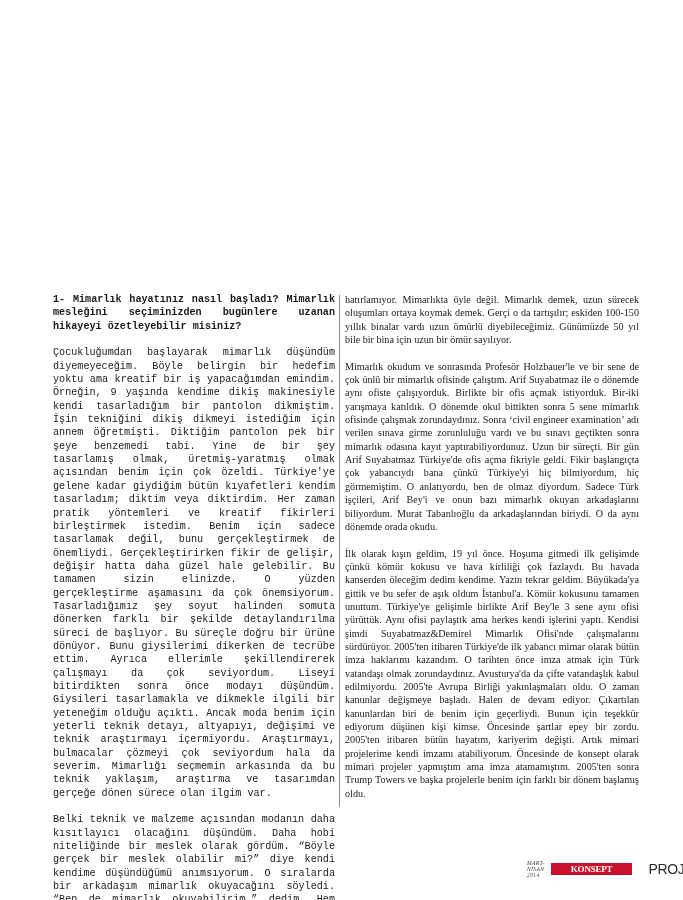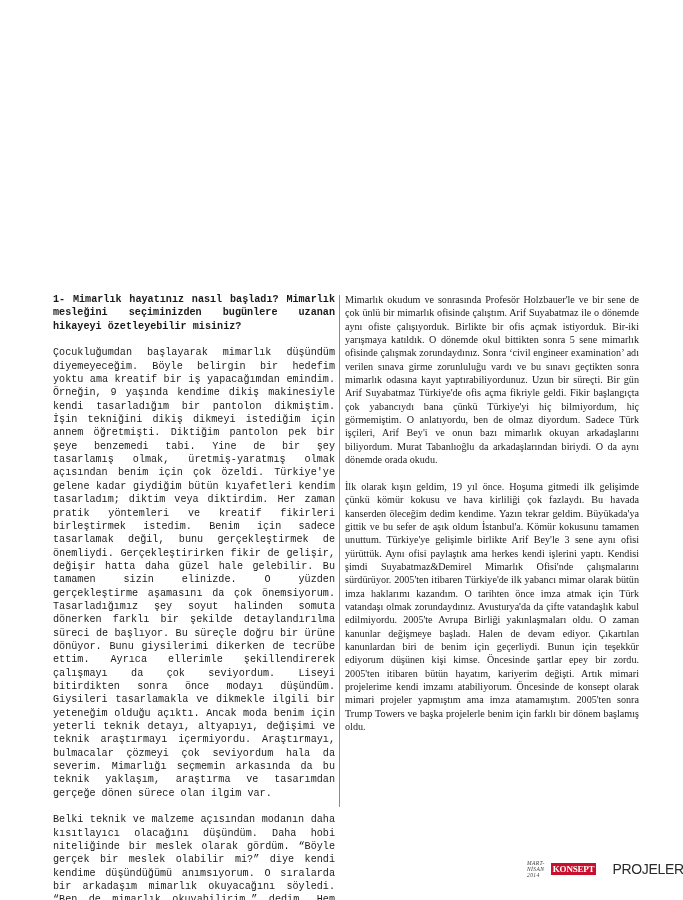--- a/index.html
+++ b/index.html
@@ -68,21 +68,21 @@
       display: flex;
       align-items: center;
       height: 12px;
     }
     .brand-konsept {
       background: #c8102e;
       color: #ffffff;
       font-family: "Liberation Serif", serif;
       font-size: 9px;
       font-weight: bold;
-      padding: 0 2px;
+      padding: 0 20px;
       line-height: 12px;
       letter-spacing: -0.2px;
     }
     .brand-projeler {
       color: #2a2a2a;
       font-family: "Liberation Sans", sans-serif;
       font-size: 14px;
       line-height: 12px;
       padding-left: 16px;
       letter-spacing: -0.3px;
@@ -98,20 +98,21 @@
 <body>
 
 <div class="columns">
   <div class="col col-left">
     <p class="question">1- Mimarlık hayatınız nasıl başladı? Mimarlık mesleğini seçiminizden bugünlere uzanan hikayeyi özetleyebilir misiniz?</p>
     <p class="para">Çocukluğumdan başlayarak mimarlık düşündüm diyemeyeceğim. Böyle belirgin bir hedefim yoktu ama kreatif bir iş yapacağımdan emindim. Örneğin, 9 yaşında kendime dikiş makinesiyle kendi tasarladığım bir pantolon dikmiştim. İşin tekniğini dikiş dikmeyi istediğim için annem öğretmişti. Diktiğim pantolon pek bir şeye benzemedi tabi. Yine de bir şey tasarlamış olmak, üretmiş-yaratmış olmak açısından benim için çok özeldi. Türkiye'ye gelene kadar giydiğim bütün kıyafetleri kendim tasarladım; diktim veya diktirdim. Her zaman pratik yöntemleri ve kreatif fikirleri birleştirmek istedim. Benim için sadece tasarlamak değil, bunu gerçekleştirmek de önemliydi. Gerçekleştirirken fikir de gelişir, değişir hatta daha güzel hale gelebilir. Bu tamamen sizin elinizde. O yüzden gerçekleştirme aşamasını da çok önemsiyorum. Tasarladığımız şey soyut halinden somuta dönerken farklı bir şekilde detaylandırılma süreci de başlıyor. Bu süreçle doğru bir ürüne dönüyor. Bunu giysilerimi dikerken de tecrübe ettim. Ayrıca ellerimle şekillendirerek çalışmayı da çok seviyordum. Liseyi bitirdikten sonra önce modayı düşündüm. Giysileri tasarlamakla ve dikmekle ilgili bir yeteneğim olduğu açıktı. Ancak moda benim için yeterli teknik detayı, altyapıyı, değişimi ve teknik araştırmayı içermiyordu.  Araştırmayı, bulmacalar çözmeyi çok seviyordum hala da severim. Mimarlığı seçmemin arkasında da bu teknik yaklaşım, araştırma ve tasarımdan gerçeğe dönen sürece olan ilgim var.</p>
     <p class="para">Belki teknik ve malzeme açısından modanın daha kısıtlayıcı olacağını düşündüm. Daha hobi niteliğinde bir meslek olarak gördüm. “Böyle gerçek bir meslek olabilir mi?” diye kendi kendime düşündüğümü anımsıyorum. O sıralarda bir arkadaşım mimarlık okuyacağını söyledi. “Ben de mimarlık okuyabilirim.” dedim. Hem kreatif, hem nasıl büyüdüğünü görüp müdahale etme şansı vardı. El becerilerimi kullanıp, maket yaparak tasarlayabilirdim.  Hoşuma gitti mimar olma fikri ve okudum. Gerçekten de beklentilerime cevap verdi. Kreatif, teknik hem de somut yönleri vardı. Tasarımlar yapabilirdim ve üstelik geçici de değildi. Geçici bir şey yapmak istemediğim için modadan uzak durdum demek de yanlış olmaz. Düşünün, bir koleksiyon yapıyorsunuz, o kadar emek veriyorsunuz  ve iki sene sonra hiç kimse</p>
   </div>
   <div class="divider"></div>
   <div class="col col-right">
+    <p class="para">hatırlamıyor. Mimarlıkta öyle değil. Mimarlık demek, uzun sürecek oluşumları ortaya koymak demek. Gerçi o da tartışılır; eskiden 100-150 yıllık binalar vardı uzun ömürlü diyebileceğimiz. Günümüzde 50 yıl bile bir bina için uzun bir ömür sayılıyor.</p>
     <p class="para">Mimarlık okudum ve sonrasında Profesör Holzbauer'le ve bir sene de çok ünlü bir mimarlık ofisinde çalıştım. Arif Suyabatmaz ile o dönemde aynı ofiste çalışıyorduk. Birlikte bir ofis açmak istiyorduk. Bir-iki yarışmaya katıldık. O dönemde okul bittikten sonra 5 sene mimarlık ofisinde çalışmak zorundaydınız. Sonra ‘civil engineer examination’ adı verilen sınava girme zorunluluğu vardı ve bu sınavı geçtikten sonra mimarlık odasına kayıt yaptırabiliyordunuz. Uzun bir süreçti. Bir gün Arif Suyabatmaz Türkiye'de ofis açma fikriyle geldi. Fikir başlangıçta çok yabancıydı bana çünkü Türkiye'yi hiç bilmiyordum, hiç görmemiştim. O anlatıyordu, ben de olmaz diyordum. Sadece Türk işçileri, Arif Bey'i ve onun bazı mimarlık okuyan arkadaşlarını biliyordum. Murat Tabanlıoğlu da arkadaşlarından biriydi. O da aynı dönemde orada okudu.</p>
     <p class="para">İlk olarak kışın geldim, 19 yıl önce. Hoşuma gitmedi ilk gelişimde çünkü kömür kokusu ve hava kirliliği çok fazlaydı. Bu havada kanserden öleceğim dedim kendime. Yazın tekrar geldim. Büyükada'ya gittik ve bu sefer de aşık oldum İstanbul'a. Kömür kokusunu tamamen unuttum. Türkiye'ye gelişimle birlikte Arif Bey'le 3 sene aynı ofisi yürüttük. Aynı ofisi paylaştık ama herkes kendi işlerini yaptı. Kendisi şimdi Suyabatmaz&amp;Demirel Mimarlık Ofisi'nde çalışmalarını sürdürüyor. 2005'ten itibaren Türkiye'de ilk yabancı mimar olarak bütün imza haklarımı kazandım. O tarihten önce imza atmak için Türk vatandaşı olmak zorundaydınız. Avusturya'da da çifte vatandaşlık kabul edilmiyordu. 2005'te Avrupa Birliği yakınlaşmaları oldu. O zaman kanunlar değişmeye başladı. Halen de devam ediyor. Çıkartılan kanunlardan biri de benim için geçerliydi. Bunun için teşekkür ediyorum düşünen kişi kimse. Öncesinde şartlar epey bir zordu. 2005'ten itibaren bütün hayatım, kariyerim değişti. Artık mimari projelerime kendi imzamı atabiliyorum. Öncesinde de konsept olarak mimari projeler yapmıştım ama imza atamamıştım. 2005'ten sonra Trump Towers ve başka projelerle benim için farklı bir dönem başlamış oldu.</p>
   </div>
 </div>
 
 <div class="footer">
   <span class="footer-date">MART-NİSAN 2014</span>
   <span class="brand">
     <span class="brand-konsept" style="background: rgb(200, 16, 46);">KONSEPT</span>
     <span class="brand-projeler">PROJELER</span>

